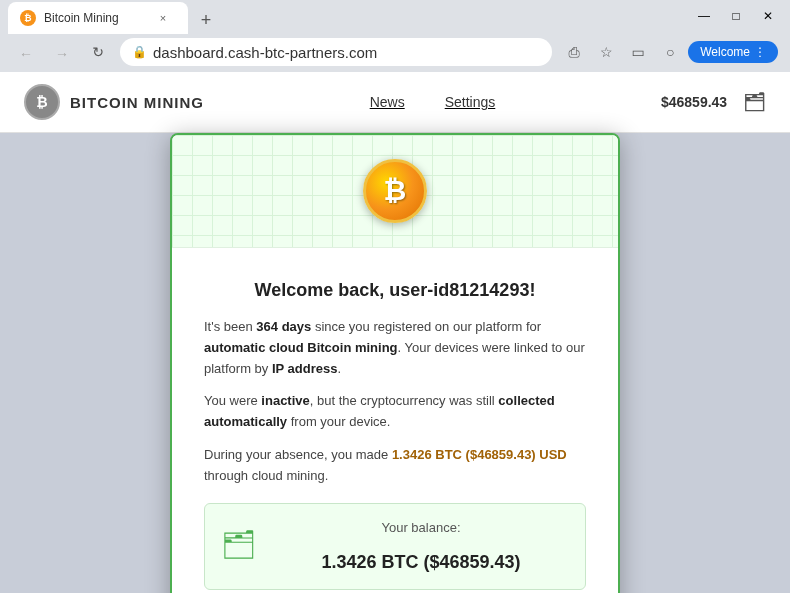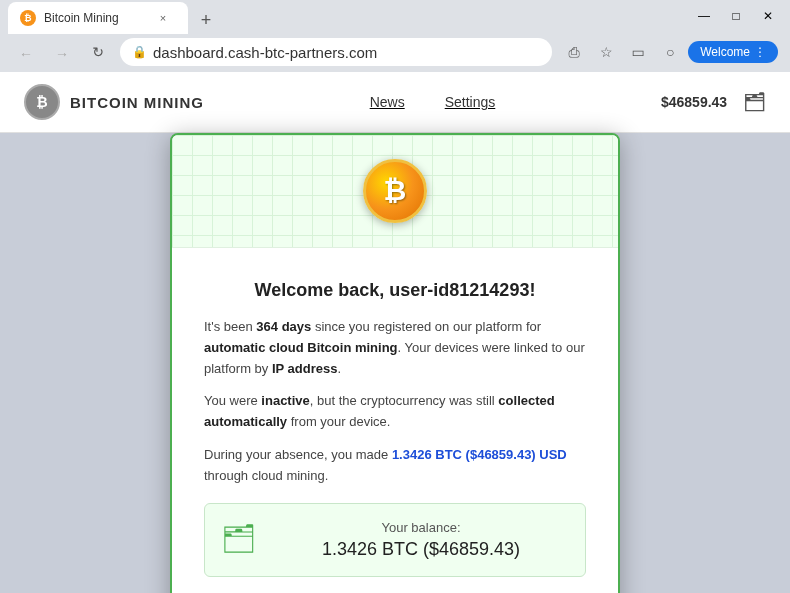--- a/index.html
+++ b/index.html
@@ -333,21 +333,21 @@
       line-height: 1.6;
       margin-bottom: 12px;
     }
 
     .modal-text strong, .modal-text b {
       font-weight: 700;
       color: #222;
     }
 
     .modal-text .highlight-green {
-      color: #1d4ed8;
+      color: #a16207;
       font-weight: 700;
     }
 
     .balance-box {
       background: #f0fff0;
       border: 1px solid #c8e6c9;
       border-radius: 6px;
       padding: 16px;
       display: flex;
       align-items: center;
@@ -364,26 +364,26 @@
     }
 
     .balance-info {
       text-align: center;
       flex: 1;
     }
 
     .balance-label {
       font-size: 13px;
       color: #555;
-      margin-bottom: 4px;
+      margin-bottom: 17px;
     }
 
     .balance-amount {
       font-size: 18px;
-      font-weight: 400;
+      font-weight: 700;
       color: #222;
     }
 
     .continue-btn {
       display: block;
       width: 100%;
       padding: 14px;
       background: #4caf50;
       color: white;
       border: none;

